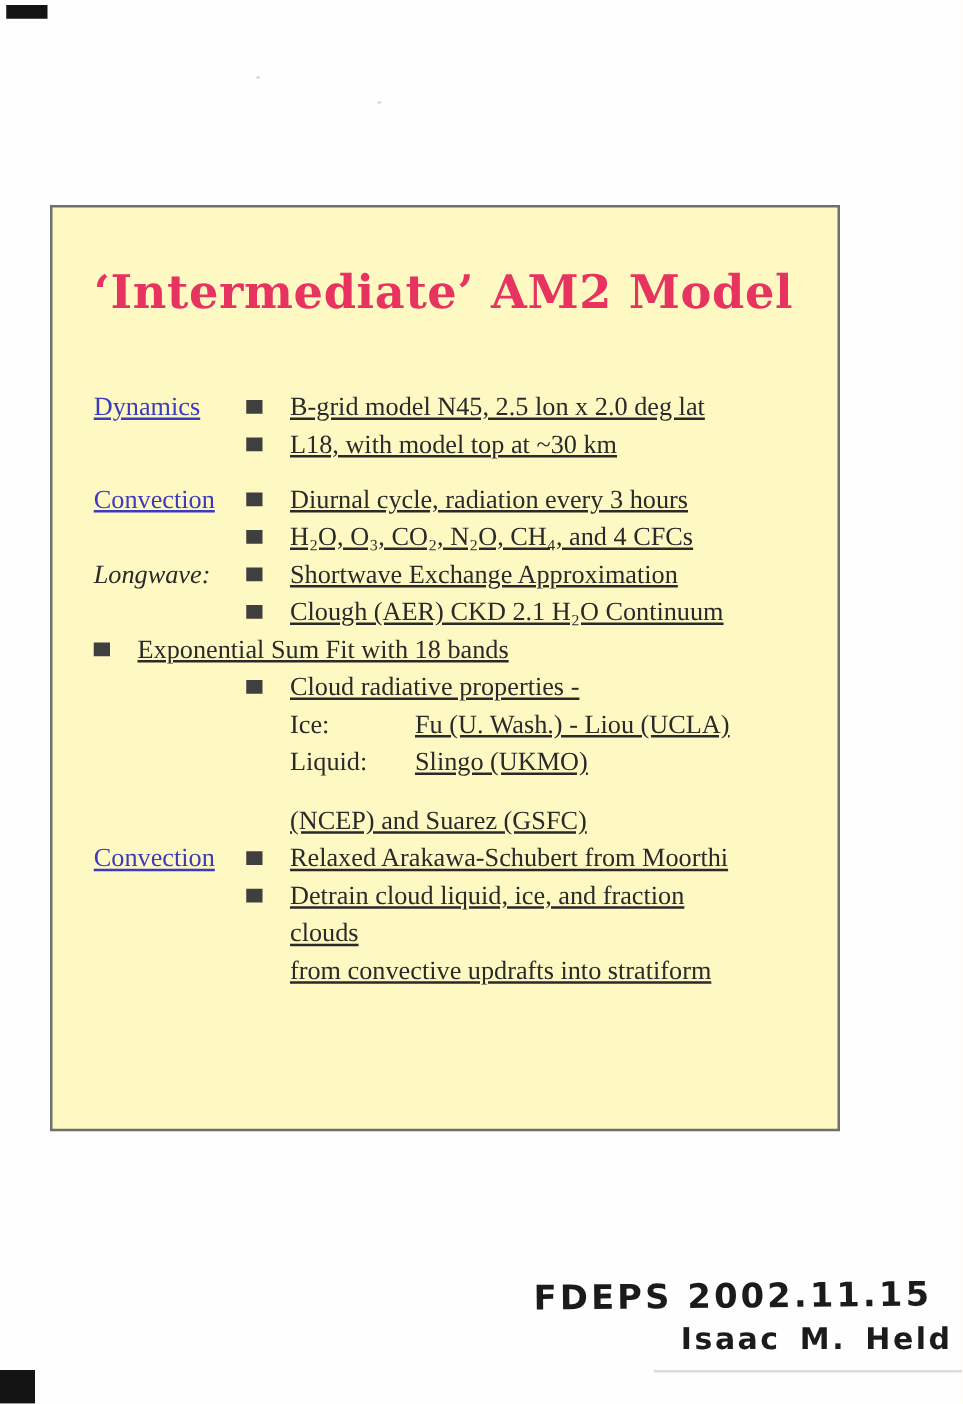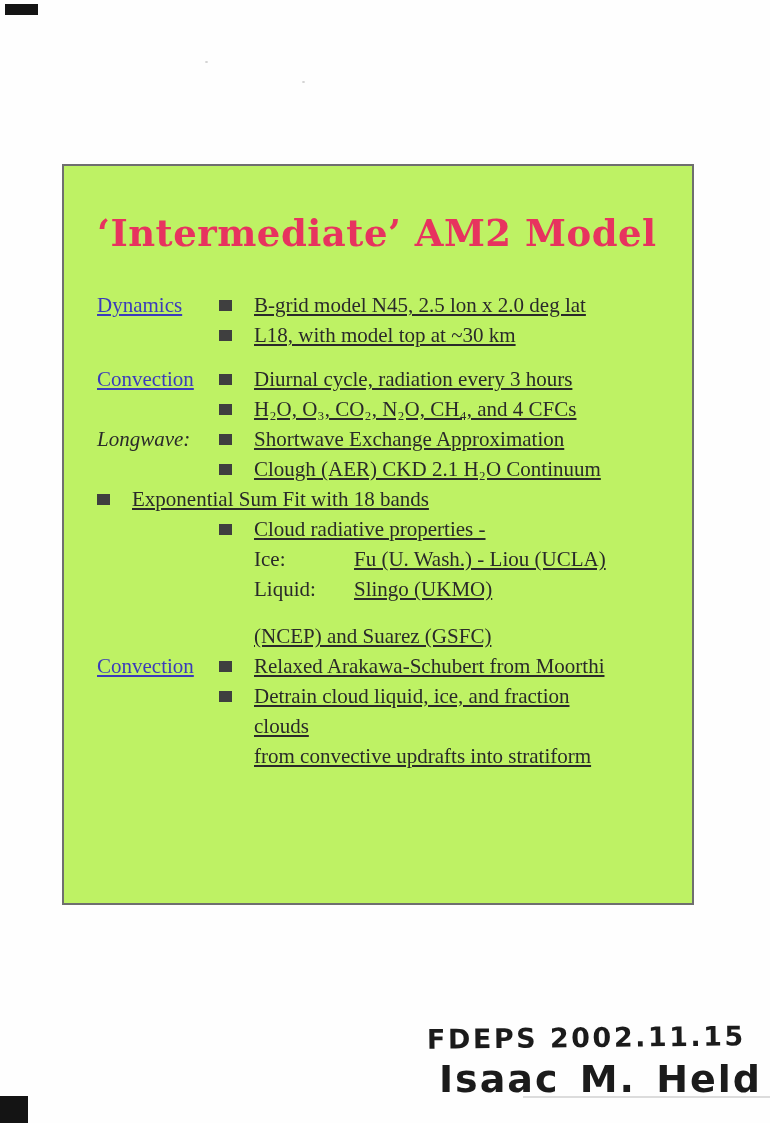--- a/index.html
+++ b/index.html
@@ -18,36 +18,36 @@
     font-family:"Liberation Serif","DejaVu Serif",serif;
   }
   
   .mark{position:absolute;background:#141414;}
   .mark-top{left:5px;top:4px;width:33px;height:11px;}
   .mark-bottom{left:0px;top:1096px;width:28px;height:27px;}
   .speck{position:absolute;background:#d2d2d2;border-radius:50%;}
 
   
   .slide{
-    position:absolute;left:62px;top:164px;
+    position:absolute;left:40px;top:164px;
     width:628px;height:737px;
     border:2px solid var(--c-border);
-    background:#bef264;
+    background:#fef9c3;
     box-sizing:content-box;
   }
   .title{
     margin:44px 0 0 33px;
     font-family:"DejaVu Serif","Liberation Serif",serif;
     font-weight:bold;
     font-size:37px;
     line-height:46px;
     color:var(--c-title);
     letter-spacing:0.5px;
   }
-  .content{margin:34px 0 0 33px;}
+  .content{margin:54px 0 0 33px;}
   .section.s2{margin-top:14px;}
   .section.s3{margin-top:17px;}
   .row{
     display:flex;
     line-height:30px;
     font-size:21px;
     color:var(--c-body);
   }
   .lbl{flex:0 0 122px;width:122px;}
   .lbl.link{color:var(--c-link);text-decoration:underline;cursor:pointer;}
@@ -64,21 +64,21 @@
 
   
   .hand{
     position:absolute;
     font-family:"DejaVu Sans",sans-serif;
     font-weight:bold;
     color:#1b1b1b;
     white-space:nowrap;
   }
   .hand-1{top:1022px;right:24px;font-size:27px;letter-spacing:2.5px;transform:rotate(-0.6deg);}
-  .hand-2{top:1057px;right:8px;font-size:38px;letter-spacing:2px;word-spacing:5px;}
+  .hand-2{top:1057px;right:8px;font-size:24px;letter-spacing:2px;word-spacing:5px;}
   .faint-line{
     position:absolute;left:523px;top:1096px;
     width:247px;height:2px;background:#dcdcdc;
   }
 </style>
 </head>
 <body>
 
 <div class="page">
 

